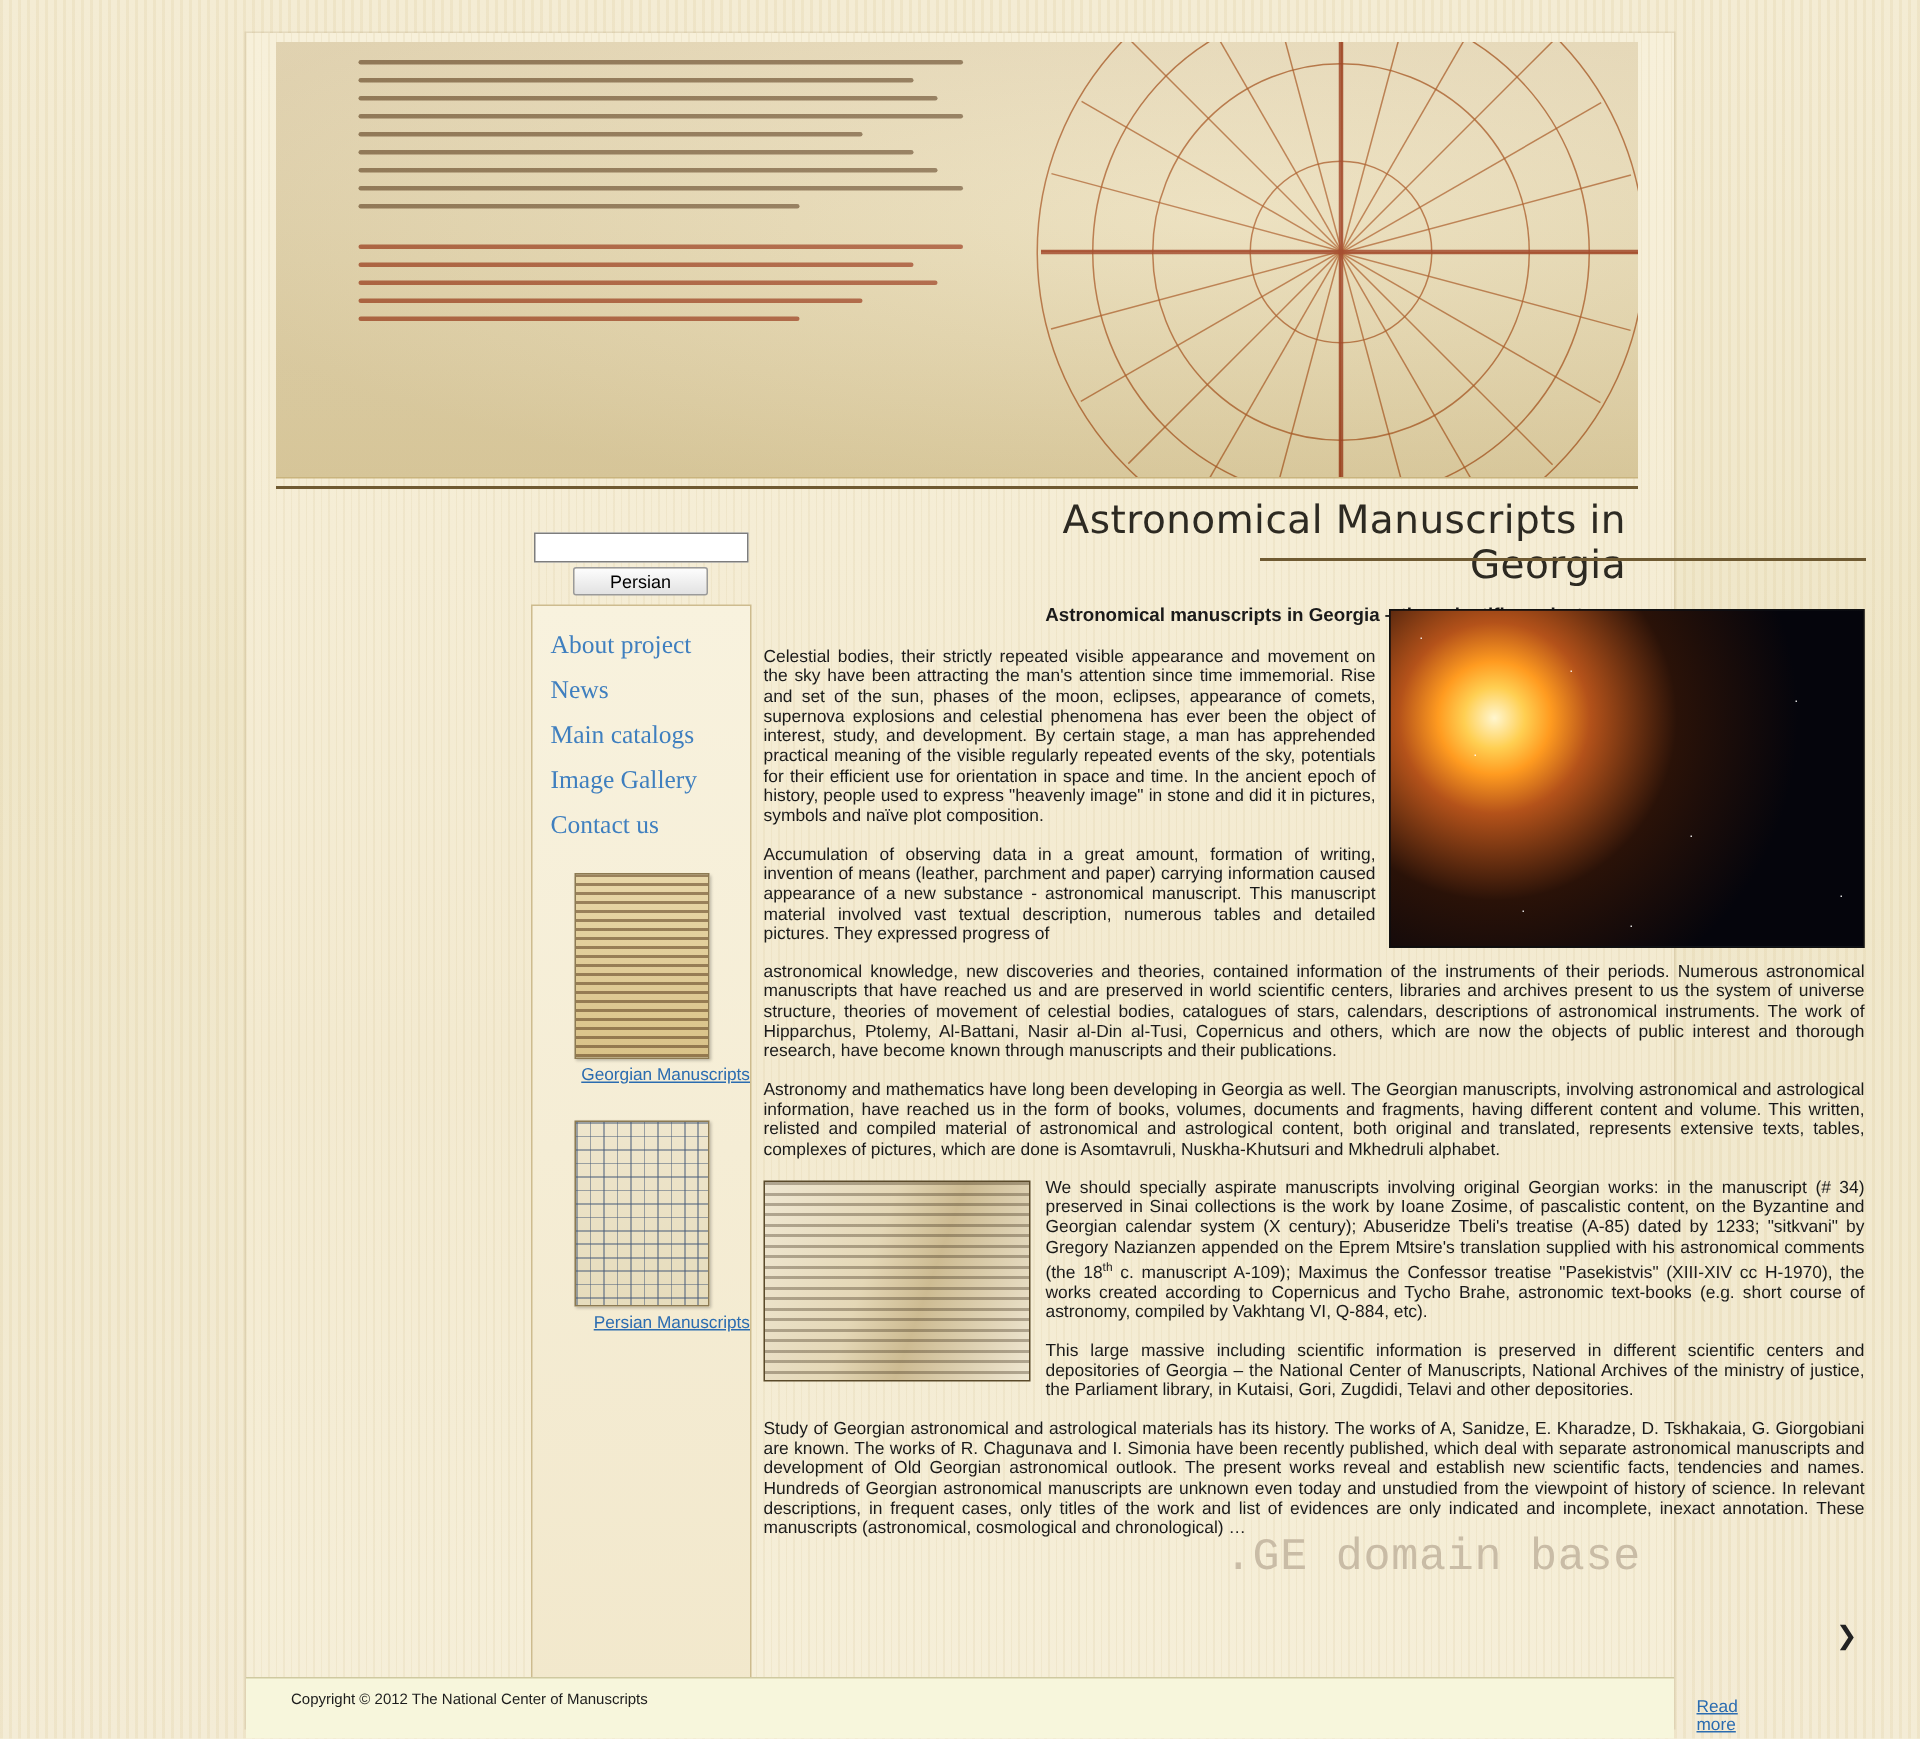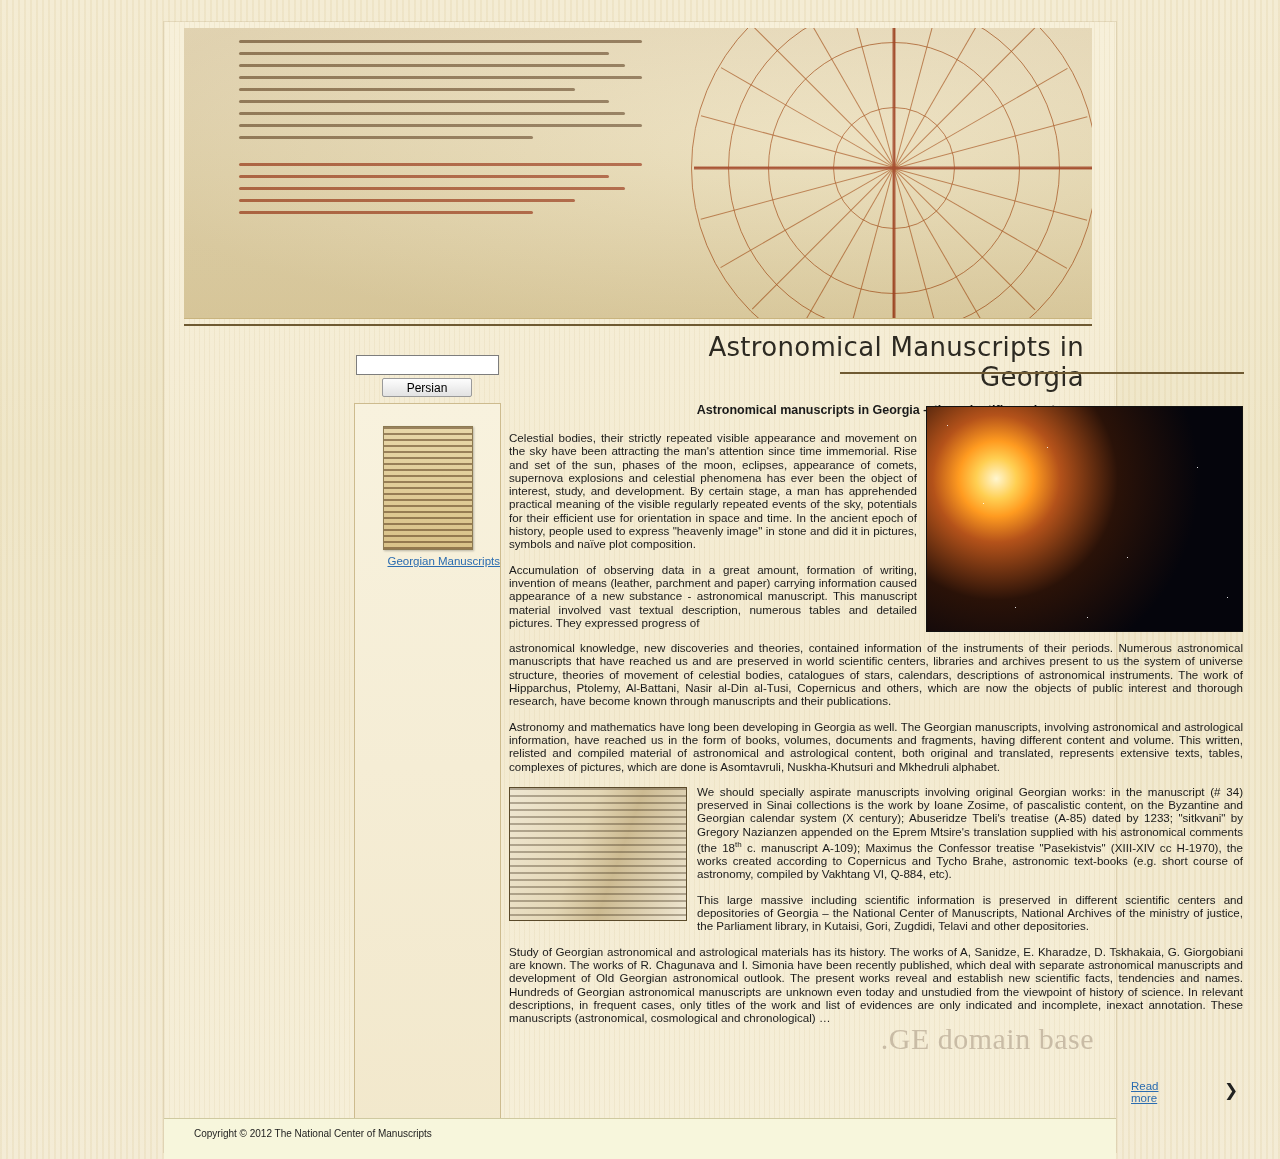--- a/index.html
+++ b/index.html
@@ -272,29 +272,29 @@
   }
   .clearfix::after { content: ""; display: block; clear: both; }
 
   
   .watermark {
     position: absolute;
     right: 22px;
     top: 1000px;
     font-size: 30px;
     color: #c9bca6;
-    font-family: Liberation Serif, serif;
+    font-family: Liberation Mono, monospace;
     letter-spacing: .5px;
   }
 
   
   .read-more {
     position: absolute;
     left: 967px;
-    top: 1058px;
+    top: 1110px;
     font-size: 11.5px;
     color: #2b6cb0;
     text-decoration: underline;
     cursor: pointer;
   }
   .arrow-icon {
     position: absolute;
     left: 1060px;
     top: 1058px;
     font-size: 17px;
@@ -380,26 +380,37 @@
 
   <div class="header-rule"></div>
 
   <div class="site-title">Astronomical Manuscripts in Georgia</div>
   <div class="title-underline"></div>
 
   <input class="search-input" type="text" placeholder="" style="">
   <button class="search-button">Persian</button>
 
   <div class="sidebar">
+    <div class="nav">
+      <a href="#">About project</a>
+      <a href="#">News</a>
+      <a href="#">Main catalogs</a>
+      <a href="#">Image Gallery</a>
+      <a href="#">Contact us</a>
+    </div>
 
     <div class="thumb-block">
       <div class="thumb manuscript-1"></div>
       <span class="thumb-caption">Georgian Manuscripts</span>
     </div>
 
+    <div class="thumb-block">
+      <div class="thumb manuscript-2"></div>
+      <span class="thumb-caption">Persian Manuscripts</span>
+    </div>
 
   </div>
 
   <div class="content">
     <div class="hero-img">
       <span class="star" style="left:20px;top:18px"></span>
       <span class="star" style="left:56px;top:96px"></span>
       <span class="star" style="left:120px;top:40px"></span>
       <span class="star" style="left:200px;top:150px"></span>
       <span class="star" style="left:270px;top:60px"></span>

